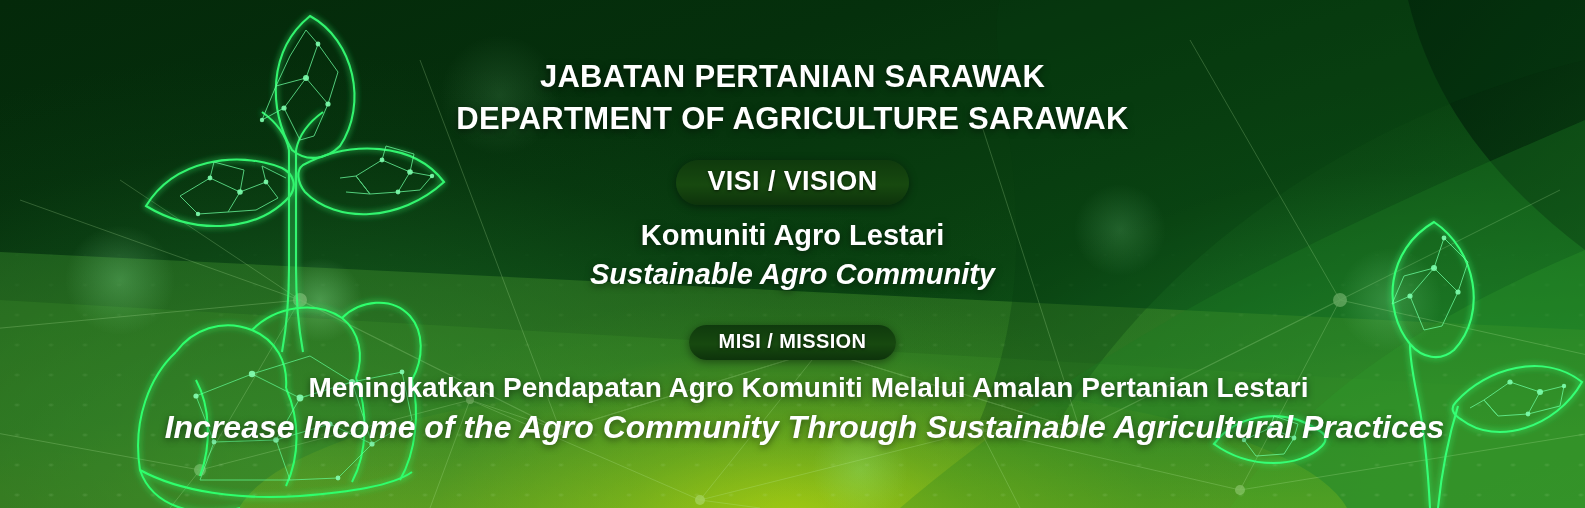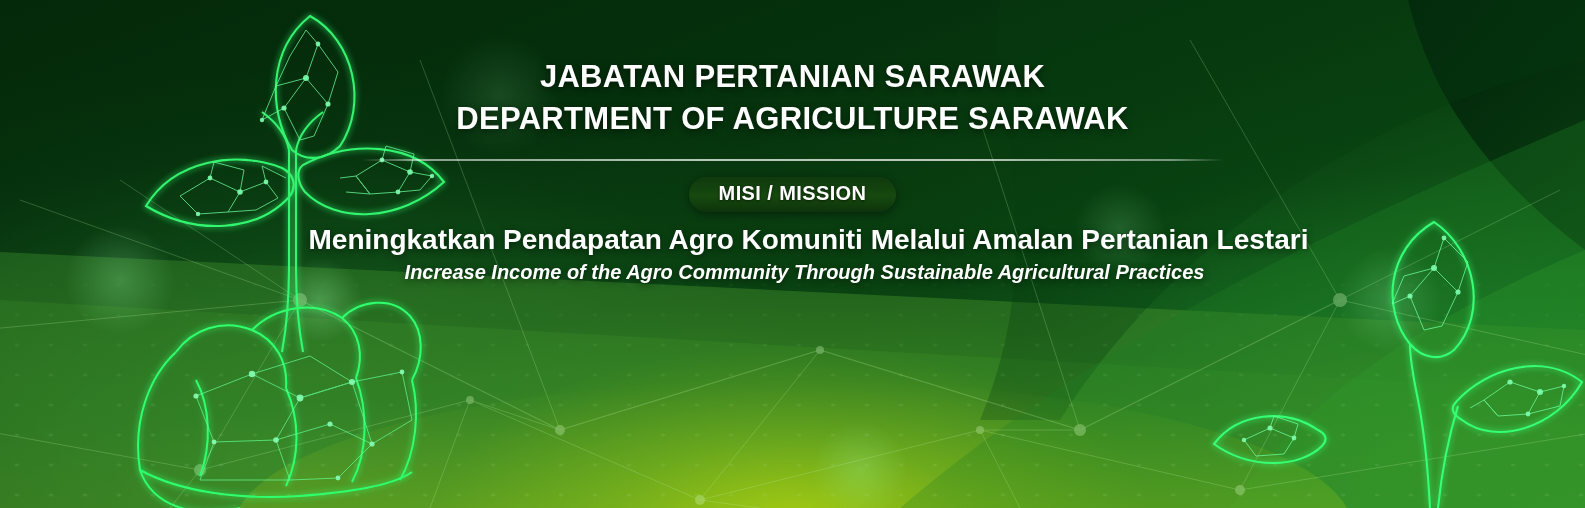--- a/index.html
+++ b/index.html
@@ -78,21 +78,21 @@
       rgba(255,255,255,.52) 6%,
       rgba(255,255,255,.72) 40%,
       rgba(255,255,255,.72) 70%,
       rgba(255,255,255,.45) 94%,
       rgba(255,255,255,0) 100%);
   }
 
   .mission-block{margin-top:16px;display:flex;flex-direction:column;align-items:center;}
   .mission-block .pill{padding:5px 30px 7px;font-size:20px;}
   .mission-block .line-bm{margin-top:12px;font-size:28px;padding-left:32px;}
-  .mission-block .line-en{margin-top:5px;font-size:20px;margin-left:24px;}
+  .mission-block .line-en{margin-top:5px;font-size:32px;margin-left:24px;}
 
   svg{display:block;}
 </style>
 </head>
 <body>
 
 <div id="banner">
 
   <svg class="layer" width="1585" height="508" viewBox="0 0 1585 508">
     <defs>
@@ -288,20 +288,25 @@
     </g>
   </svg>
 
   <div id="content">
 
     <div class="org-title">
       <div>JABATAN PERTANIAN SARAWAK</div>
       <div>DEPARTMENT OF AGRICULTURE SARAWAK</div>
     </div>
 
+    <div class="vision-block">
+      <span class="pill">VISI / VISION</span>
+      <div class="line-bm">Komuniti Agro Lestari</div>
+      <div class="line-en">Sustainable Agro Community</div>
+    </div>
 
     <div class="divider"></div>
 
     <div class="mission-block">
       <span class="pill">MISI / MISSION</span>
       <div class="line-bm">Meningkatkan Pendapatan Agro Komuniti Melalui Amalan Pertanian Lestari</div>
       <div class="line-en">Increase Income of the Agro Community Through Sustainable Agricultural Practices</div>
     </div>
 
   </div>

